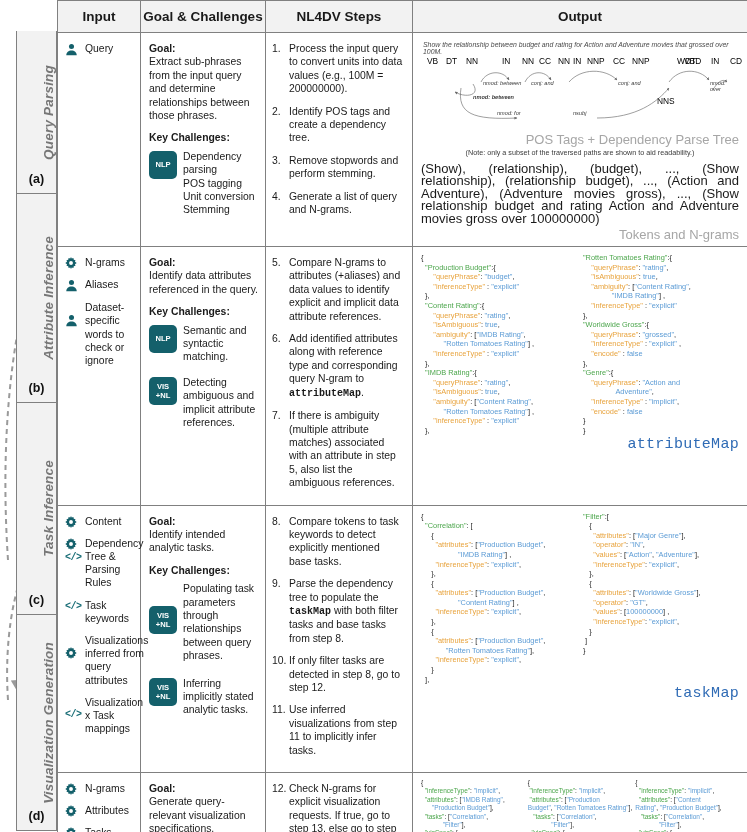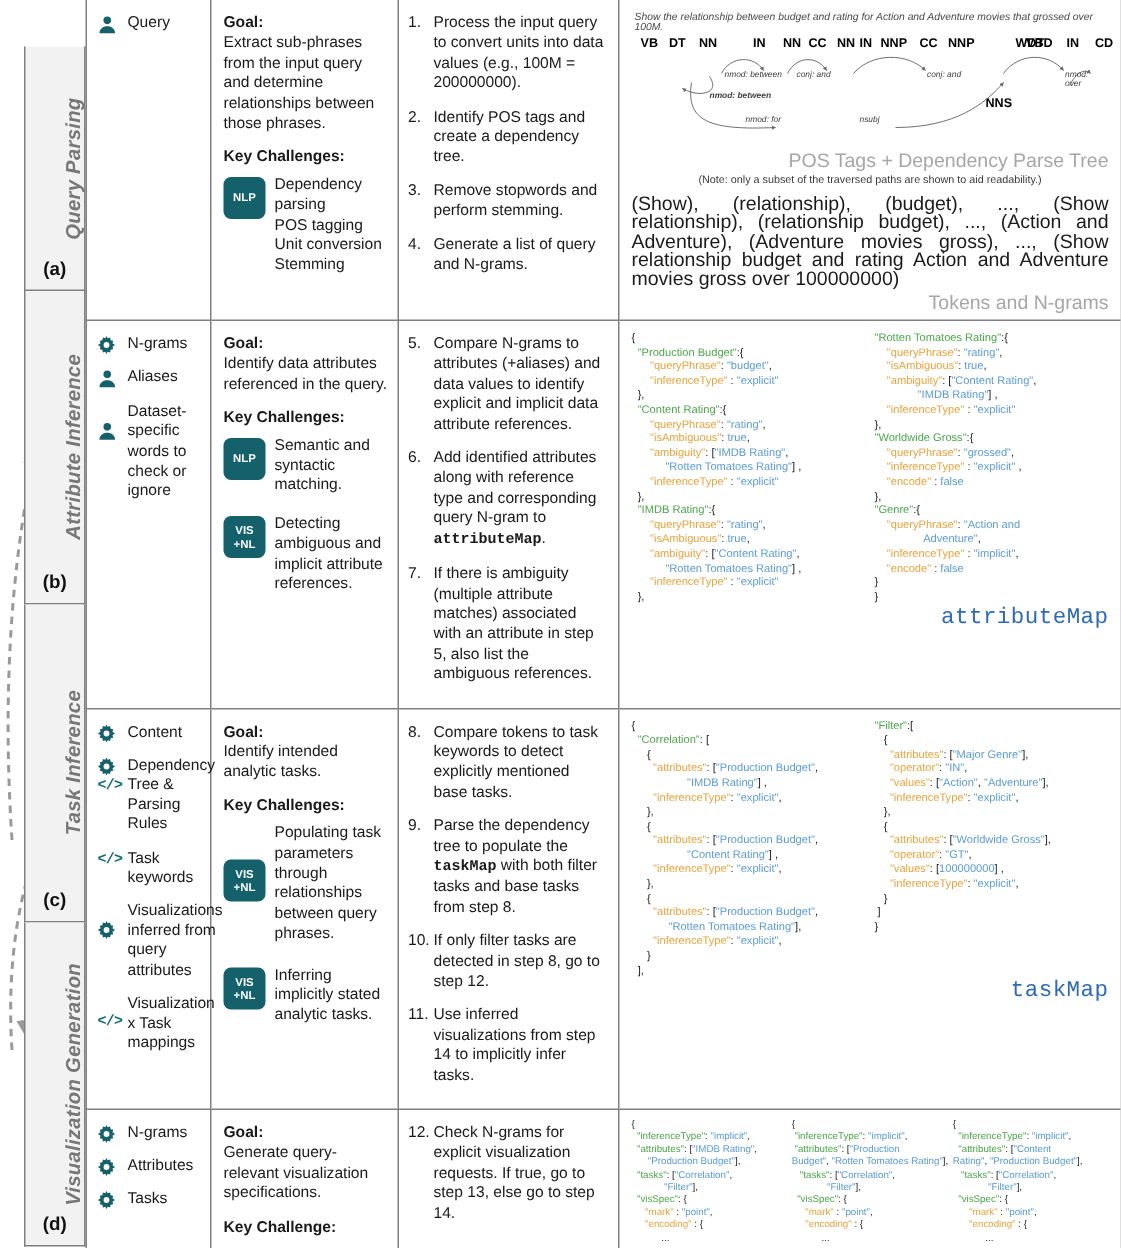--- a/index.html
+++ b/index.html
@@ -93,21 +93,21 @@
   .jv{color:#5b9bd5;}          
   .jcols{display:flex;gap:6px;}
   .jcols > div{flex:1;}
 
   
   .query{
     font-style:italic;font-size:6.9px;color:#4a4a4a;margin:2px 0 1px 2px;
   }
   .postags{position:relative;height:12px;}
   .postags span{
-    position:absolute;top:0;font-weight:bold;font-size:8.4px;color:#000;
+    position:absolute;top:0;font-weight:normal;font-size:8.4px;color:#000;
   }
   .treewrap{position:relative;height:74px;}
   .deplbl{position:absolute;font-style:italic;font-size:5.6px;color:#3b3b3b;}
   .note{text-align:center;font-size:7.2px;color:#3a3a3a;margin-top:1px;}
   .ngrams{font-size:13px;line-height:12.4px;color:#1a1a1a;text-align:justify;}
 
   
   .arrowlayer{position:absolute;left:0;top:0;width:747px;height:832px;pointer-events:none;}
 </style>
 </head>
@@ -152,20 +152,26 @@
   </div>
 
   <table class="main">
     <colgroup>
         <col style="width:83px">
         <col style="width:125px">
         <col style="width:147px">
         <col style="width:335px">
       </colgroup>
     <tbody>
+        <tr>
+      <th class="hdr">Input</th>
+      <th class="hdr">Goal &amp; Challenges</th>
+      <th class="hdr">NL4DV Steps</th>
+      <th class="hdr">Output</th>
+    </tr>
 
     <tr style="height:163px">
       <td class="rowcell">
         <div class="incol">
           <div class="initem">
             <span class="ic">
               <svg width="13" height="13" viewBox="0 0 16 16">
                     <circle cx="8" cy="4.4" r="3.1" fill="#14606b"></circle>
                     <path d="M1.6 15c0-3.6 2.8-5.8 6.4-5.8S14.4 11.4 14.4 15z" fill="#14606b"></path>
                   </svg>
@@ -448,21 +454,21 @@
           <div class="step">
                 <span class="n">9.</span>
                 <span class="t">Parse the dependency tree to populate the <code>taskMap</code> with both filter tasks and base tasks from step 8.</span>
               </div>
           <div class="step">
                 <span class="n">10.</span>
                 <span class="t">If only filter tasks are detected in step 8, go to step 12.</span>
               </div>
           <div class="step">
                 <span class="n">11.</span>
-                <span class="t">Use inferred visualizations from step 14 to implicitly infer tasks.</span>
+                <span class="t">Use inferred visualizations from step 11 to implicitly infer tasks.</span>
               </div>
         </div>
       </td>
       <td class="rowcell">
         <div class="outcol">
           <div class="jcols">
             <div class="json">{
   <span class="jg">"Correlation"</span>: [
      {
        <span class="jk">"attributes"</span>: [<span class="jv">"Production Budget"</span>,

